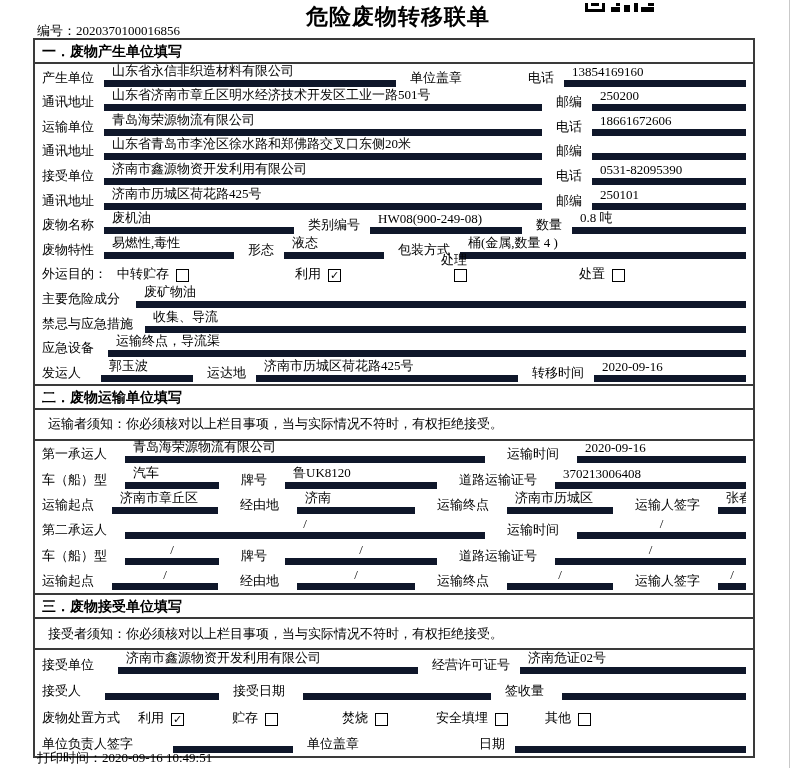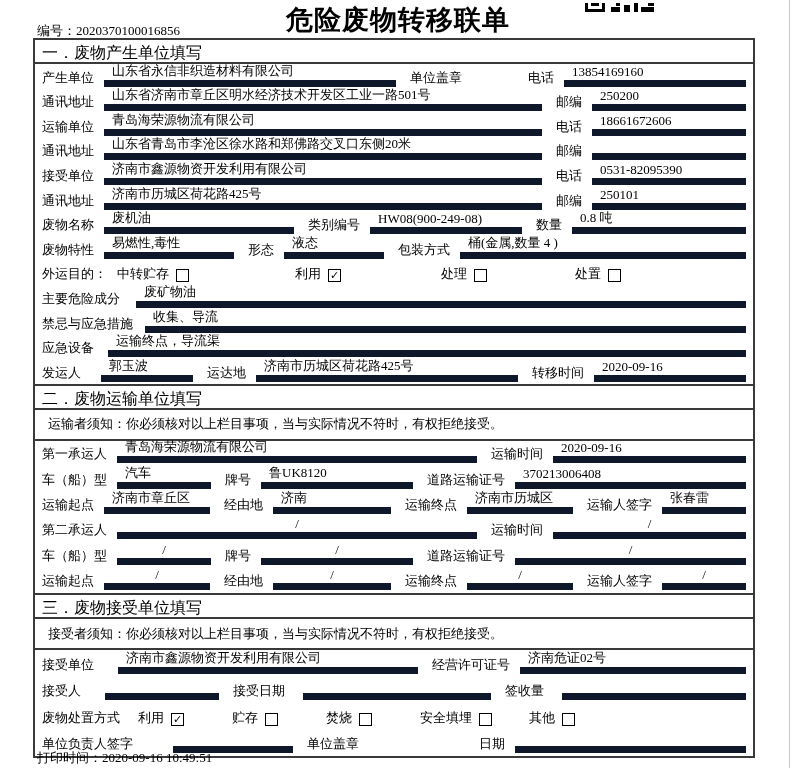--- a/index.html
+++ b/index.html
@@ -2,35 +2,35 @@
 <html><head>
 <meta charset="utf-8">
 <style>
   html,body{margin:0;padding:0;}
   body{
     width:796px;height:768px;background:#ffffff;position:relative;overflow:hidden;
     font-family:"Liberation Serif","DejaVu Serif",serif;color:#000;font-size:13px;
   }
   .serial{position:absolute;left:37px;top:11px;white-space:nowrap;margin-top:11px;}
   .title{position:absolute;left:0;top:2px;width:100%;text-align:center;
-         font-size:27px;font-weight:bold;letter-spacing:1px;font-family:Liberation Serif, serif;}
+         font-size:22px;font-weight:bold;letter-spacing:1px;font-family:Liberation Serif, serif;}
   .qr{position:absolute;left:585px;top:0;}
   .page-edge{position:absolute;left:789px;top:0;width:1px;height:768px;background:#c9c9c9;}
 
   .form{position:absolute;left:33px;top:38px;width:722px;border:2px solid #3a3a3a;
         box-sizing:border-box;background:#fff;}
   .sec + .sec{border-top:2px solid #3a3a3a;}
-  .heading{font-weight:normal;font-size:16px;padding:3px 23px 2px 7px;height:17px;
+  .heading{font-weight:bold;font-size:14px;padding:3px 23px 2px 7px;height:17px;
            border-bottom:2px solid #3a3a3a;}
   .notice{padding:0 13px;height:29px;display:flex;align-items:center;
           border-bottom:2px solid #3a3a3a;white-space:nowrap;}
   .row{display:flex;align-items:flex-end;padding:0 7px 2px 7px;box-sizing:border-box;
        white-space:nowrap;}
   .sec1 .row{height:24.6px;}
-  .sec2 .row{height:25.4px;padding-bottom:3px;}
+  .sec2 .row{height:25.4px;padding-bottom:3px;gap:8px;}
   .sec3 .row{height:26.5px;padding-bottom:3px;}
   .lab{margin-right:10px;}
   .val{border-bottom:7px solid #0f172a;padding:0 6px 0 8px;margin-right:14px;
        box-sizing:border-box;min-width:26px;overflow:hidden;}
   .val.fx{flex:1;margin-right:0;}
   .val.ctr{text-align:center;padding:0;}
   .cbg{display:flex;align-items:flex-end;}
   .box{display:inline-block;width:11px;height:11px;border:1px solid #000;
        margin-left:7px;margin-bottom:1px;line-height:11px;font-size:11px;
        text-align:center;font-family:"DejaVu Sans",sans-serif;}
@@ -121,21 +121,21 @@
       <div class="row">
         <span class="lab">外运目的：</span>
         <span class="cbg" style="margin-right: 106px; text-align: right;">
           <span>中转贮存</span>
           <span class="box"></span>
         </span>
         <span class="cbg" style="margin-right: 100px;">
           <span>利用</span>
           <span class="box">✓</span>
         </span>
-        <span class="cbg" style="margin-right: 88px;">
+        <span class="cbg" style="margin-right: 112px; flex-direction: column;">
           <span>处理</span>
           <span class="box"></span>
         </span>
         <span class="cbg">
           <span>处置</span>
           <span class="box"></span>
         </span>
       </div>
       <div class="row">
         <span class="lab" style="margin-right: 16px;">主要危险成分</span>
@@ -226,21 +226,21 @@
         <span class="val" style="width: 188px;"></span>
         <span class="lab" style="margin-right: 18px;">签收量</span>
         <span class="val fx"></span>
       </div>
       <div class="row">
         <span class="lab" style="margin-right: 18px;">废物处置方式</span>
         <span class="cbg" style="margin-right: 48px;">
           <span>利用</span>
           <span class="box">✓</span>
         </span>
-        <span class="cbg" style="margin-right: 48px;">
+        <span class="cbg" style="margin-right: 64px;">
           <span>贮存</span>
           <span class="box"></span>
         </span>
         <span class="cbg" style="margin-right: 48px;">
           <span>焚烧</span>
           <span class="box"></span>
         </span>
         <span class="cbg" style="margin-right: 37px;">
           <span>安全填埋</span>
           <span class="box"></span>

